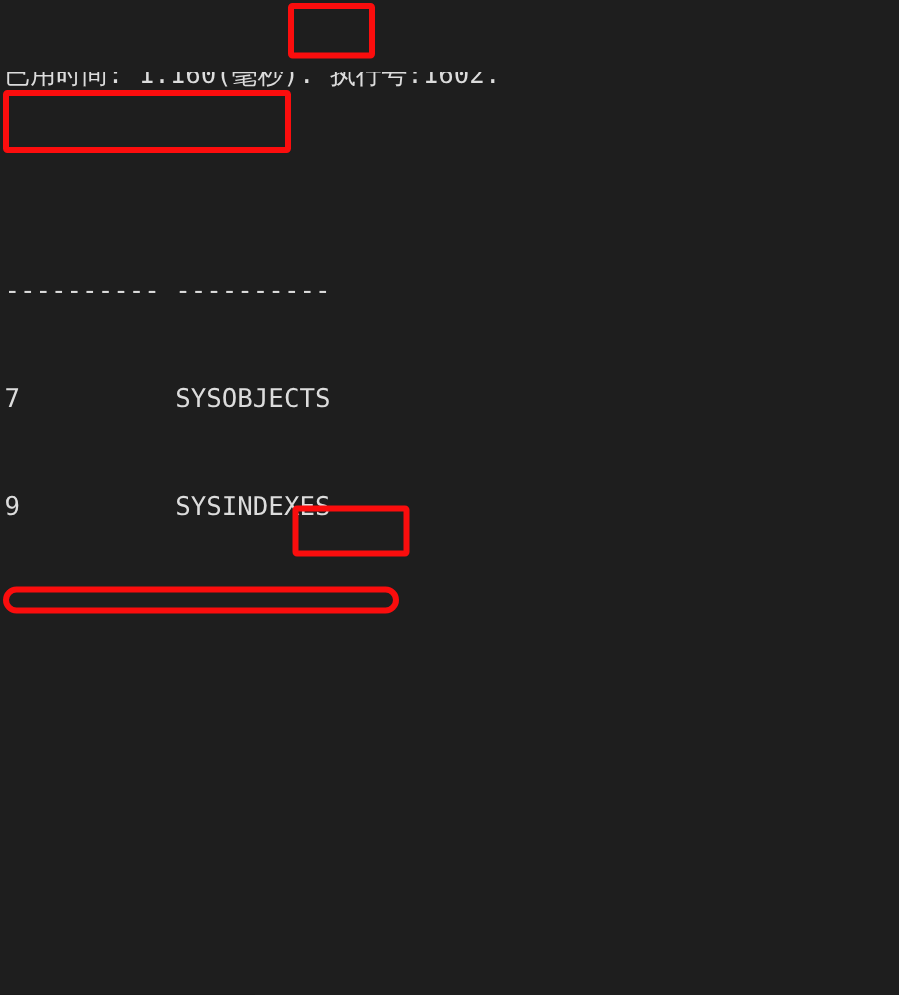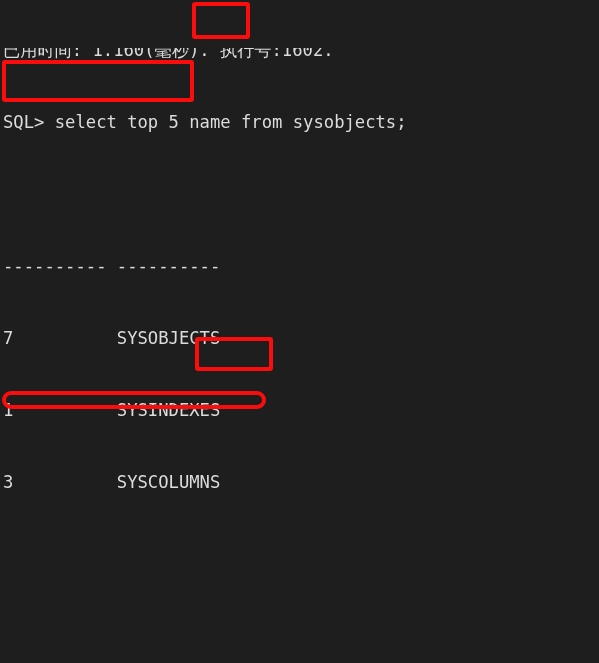--- a/index.html
+++ b/index.html
@@ -60,26 +60,24 @@
   #annot-off      { left: 195px; top: 337px; width: 78px;  height: 34px; }
   #annot-noheader { left: 2px;   top: 391px; width: 264px; height: 18px; border-radius: 9px; }
 </style>
 </head>
 <body>
 
 <div id="screen">
 
   <div id="terminal">
     <div class="line clipped-top"><span>已用时间: 1.160(毫秒). 执行号:1602.</span></div>
-    <div class="line">SQL&gt; select top 5 name from sysobjects;</div>
     <div class="line blank"></div>
     <div class="line">---------- ----------</div>
     <div class="line">7          SYSOBJECTS</div>
-    <div class="line">1          SYSINDEXES</div>
-    <div class="line">3          SYSCOLUMNS</div>
+    <div class="line">9          SYSINDEXES</div>
     
     
     
     
     
     
     
     
     
     

